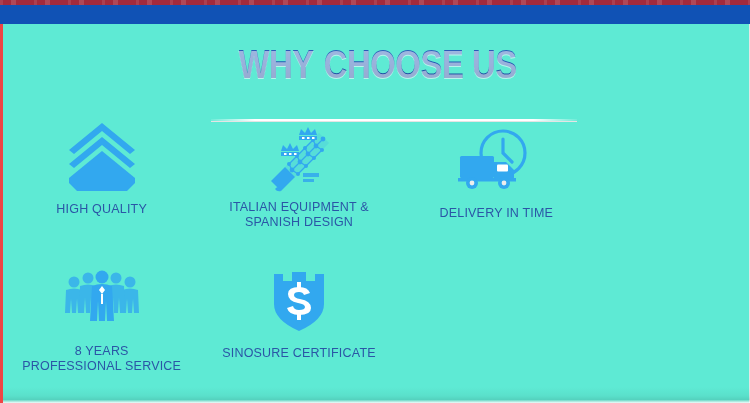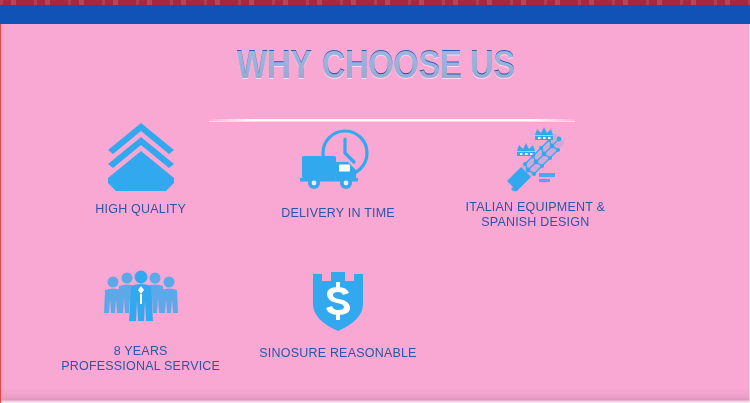--- a/index.html
+++ b/index.html
@@ -48,22 +48,22 @@
     height: 19px;
     background: #1052b5;
   }
 
   
   .panel {
     position: absolute;
     top: 24px; left: 0;
     width: 750px;
     height: 379px;
-    background: #f9a8d4;
-    border-left: 1px solid #ef4444;
+    background: #5eead4;
+    border-left: 3px solid #ef4444;
     border-right: 1px solid #e6e6e6;
     box-sizing: border-box;
   }
   .panel-bottom-shadow {
     position: absolute;
     left: 0; bottom: 0;
     width: 750px;
     height: 16px;
     background: linear-gradient(to bottom, rgba(0,0,0,0.00) 0%, rgba(0,0,0,0.045) 55%, rgba(0,0,0,0.10) 78%, rgba(255,255,255,0.9) 100%);
     pointer-events: none;
@@ -106,21 +106,20 @@
   }
 
   
   .grid {
     position: absolute;
     top: 88px; left: 0;
     width: 592px;
     display: grid;
     grid-template-columns: repeat(3, 1fr);
     grid-template-rows: 140px 140px;
-    padding-left: 41px;
   }
   .cell {
     position: relative;
     display: flex;
     flex-direction: column;
     align-items: center;
     justify-content: flex-start;
     padding-top: 8px;
     box-sizing: border-box;
   }
@@ -171,49 +170,20 @@
             <g fill="#32a8ef">
               <path d="M35 2 L68 29 L63 33 L35 10 L7 33 L2 29 Z"></path>
               <path d="M35 16 L68 43 L63 47 L35 24 L7 47 L2 43 Z"></path>
               <path d="M35 30 L68 57 L68 62 L60 70 L10 70 L2 62 L2 57 Z"></path>
             </g>
           </svg>
         </div>
         <div class="cell-label">HIGH QUALITY</div>
       </div>
 
-
-      <div class="cell cell-r2">
-        <div class="icon-box">
-          <svg width="80" height="66" viewBox="0 0 80 66" aria-hidden="true">
-            <circle cx="47" cy="25" r="22" fill="none" stroke="#32a8ef" stroke-width="3.2"></circle>
-            <g stroke="#32a8ef" stroke-width="3.2" stroke-linecap="round" fill="none">
-              <path d="M47 11 L47 25 L56 34"></path>
-            </g>
-            <g fill="#32a8ef">
-
-              <rect x="4" y="28" width="34" height="22" rx="1.5"></rect>
-              <path d="M38 34 L50 34 L58 42 L58 50 L38 50 Z"></path>
-              <rect x="2" y="50" width="58" height="3.5"></rect>
-            </g>
-            <g fill="#ffffff">
-              <rect x="41" y="36.5" width="11" height="7" rx="1"></rect>
-            </g>
-            <g fill="#32a8ef">
-              <circle cx="16" cy="55" r="6"></circle>
-              <circle cx="48" cy="55" r="6"></circle>
-            </g>
-            <g fill="#ededed">
-              <circle cx="16" cy="55" r="2.4"></circle>
-              <circle cx="48" cy="55" r="2.4"></circle>
-            </g>
-          </svg>
-        </div>
-        <div class="cell-label">DELIVERY IN TIME</div>
-      </div>
 
       <div class="cell">
         <div class="icon-box">
           <svg width="80" height="72" viewBox="0 0 80 72" aria-hidden="true">
             <g fill="#32a8ef">
 
               <path d="M12 60 L26 46 L36 56 L22 70 Z"></path>
               <path d="M16 68 Q20 63 22 70 Q18 71 16 68 Z"></path>
 
               <path d="M26 46 L60 12 L70 22 L36 56 Z" opacity="0.18"></path>
@@ -265,20 +235,49 @@
               </g>
             </g>
           </svg>
         </div>
         <div class="cell-label two-line">ITALIAN EQUIPMENT &amp;
 SPANISH DESIGN</div>
       </div>
 
       <div class="cell cell-r2">
         <div class="icon-box">
+          <svg width="80" height="66" viewBox="0 0 80 66" aria-hidden="true">
+            <circle cx="47" cy="25" r="22" fill="none" stroke="#32a8ef" stroke-width="3.2"></circle>
+            <g stroke="#32a8ef" stroke-width="3.2" stroke-linecap="round" fill="none">
+              <path d="M47 11 L47 25 L56 34"></path>
+            </g>
+            <g fill="#32a8ef">
+
+              <rect x="4" y="28" width="34" height="22" rx="1.5"></rect>
+              <path d="M38 34 L50 34 L58 42 L58 50 L38 50 Z"></path>
+              <rect x="2" y="50" width="58" height="3.5"></rect>
+            </g>
+            <g fill="#ffffff">
+              <rect x="41" y="36.5" width="11" height="7" rx="1"></rect>
+            </g>
+            <g fill="#32a8ef">
+              <circle cx="16" cy="55" r="6"></circle>
+              <circle cx="48" cy="55" r="6"></circle>
+            </g>
+            <g fill="#ededed">
+              <circle cx="16" cy="55" r="2.4"></circle>
+              <circle cx="48" cy="55" r="2.4"></circle>
+            </g>
+          </svg>
+        </div>
+        <div class="cell-label">DELIVERY IN TIME</div>
+      </div>
+
+      <div class="cell cell-r2">
+        <div class="icon-box">
           <svg width="80" height="64" viewBox="0 0 80 64" aria-hidden="true">
             <g fill="#32a8ef">
 
               <g opacity="0.78">
                 <circle cx="12" cy="13" r="5.5"></circle>
                 <path d="M4 21 Q12 18 20 21 L21 44 L16 44 L15 30 L14 44 L10 44 L9 30 L8 44 L3 44 Z"></path>
                 <circle cx="68" cy="13" r="5.5"></circle>
                 <path d="M60 21 Q68 18 76 21 L77 44 L72 44 L71 30 L70 44 L66 44 L65 30 L64 44 L59 44 Z"></path>
                 <circle cx="26" cy="9" r="5.5"></circle>
                 <path d="M18 17 Q26 14 34 17 L35 44 L30 44 L29 29 L28 44 L24 44 L23 29 L22 44 L17 44 Z"></path>
@@ -303,21 +302,21 @@
         <div class="icon-box">
           <svg width="58" height="66" viewBox="0 0 58 66" aria-hidden="true">
             <path d="M4 6 L13 6 L13 13 L22 13 L22 4 L36 4 L36 13 L45 13 L45 6 L54 6 L54 36 Q54 52 29 63 Q4 52 4 36 Z" fill="#32a8ef"></path>
             <g fill="#ffffff">
               <path d="M18 26 Q18 19 29 19 Q38 19 40 25 L34 27 Q33 24 29 24 Q24 24 24 27 Q24 30 30 31 Q41 33 41 40 Q41 47 29 47 Q19 47 17 40 L23 38 Q24 42 29 42 Q35 42 35 39 Q35 36 28 35 Q18 33 18 26 Z"></path>
               <rect x="27" y="14" width="4" height="7"></rect>
               <rect x="27" y="45" width="4" height="7"></rect>
             </g>
           </svg>
         </div>
-        <div class="cell-label">SINOSURE REASONABLE</div>
+        <div class="cell-label">SINOSURE CERTIFICATE</div>
       </div>
 
     </div>
 
     <div class="panel-bottom-shadow"></div>
   </div>
 
 </div>
 
 </body></html>

